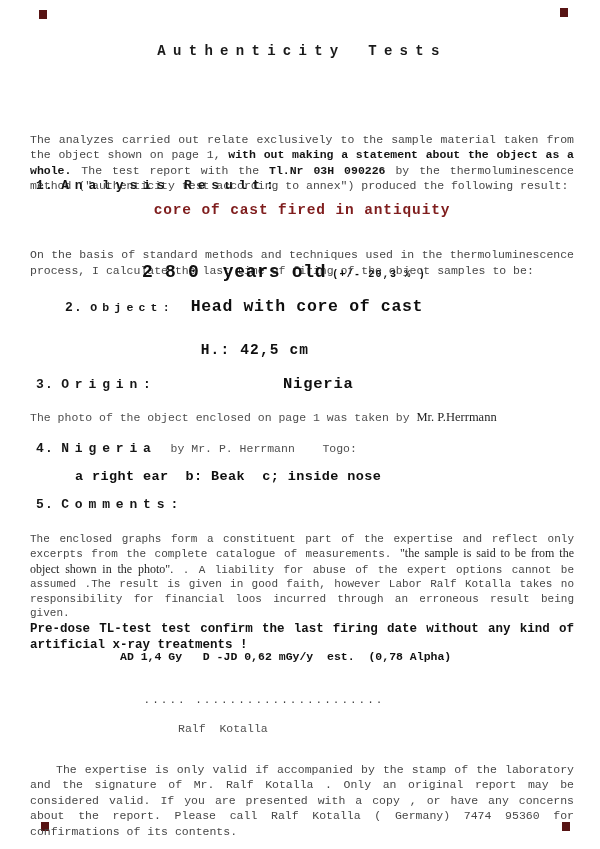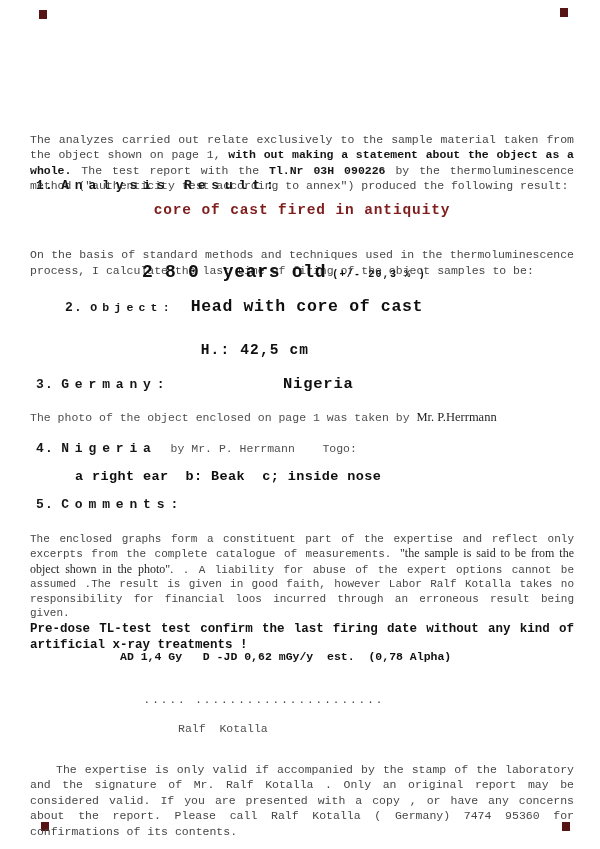--- a/index.html
+++ b/index.html
@@ -177,37 +177,38 @@
 <div class="page">
 
   <div class="corner-mark corner-tl" style="background: rgb(87, 20, 20);"></div>
   <div class="corner-mark corner-tr" style="background: rgb(87, 20, 20);"></div>
   <div class="corner-mark corner-bl" style="background: rgb(87, 20, 20);"></div>
   <div class="corner-mark corner-br" style="background: rgb(87, 20, 20);"></div>
 
   <div class="content">
 
     <div class="abs title-block">
+      <div>Authenticity Tests</div>
     </div>
 
     <p class="abs para intro-para"><span>The analyzes carried out relate exclusively to the sample material taken from the object shown on page 1, </span><b>with out making a statement about the object as a whole.</b><span>  The test report with the </span><b>Tl.Nr  03H  090226</b><span> by the thermoluminescence method ("authenticity test according to annex") produced the following result:</span></p>
 
     <div class="abs sec-head sec1-head"><span class="num">1.</span><span class="lbl">Analysis Result:</span></div>
 
     <div class="abs result-line">core of cast fired in antiquity</div>
 
     <p class="abs para basis-para">On the basis of standard methods and techniques used in the  thermoluminescence process, I calculate the last time of firing of the object samples to be:</p>
 
     <div class="abs age-line"><span class="age-big">2 8 0  years old</span><span class="age-small">(+/- 20,3 % )</span></div>
 
     <div class="abs sec-head object-line"><span class="num">2.</span><span class="lbl">Object:</span><span class="value">Head with core of cast</span></div>
 
     <div class="abs height-line">H.: 42,5 cm</div>
 
-    <div class="abs sec-head origin-line"><span class="num">3.</span><span class="lbl">Germany:</span><span class="value">Nigeria</span></div>
+    <div class="abs sec-head origin-line"><span class="num">3.</span><span class="lbl">Origin:</span><span class="value">Nigeria</span></div>
 
     <div class="abs photo-line"><span>The photo of the object enclosed on page 1 was taken by </span><span class="serif-seg">Mr. P.Herrmann</span></div>
 
     <div class="abs sec-head sampling-line"><span class="num">4.</span><span class="lbl">Nigeria</span><span class="plain">  by Mr. P. Herrmann    Togo:</span></div>
 
     <div class="abs samples-line">a right ear  b: Beak  c; inside nose</div>
 
     <div class="abs sec-head comments-head"><span class="num">5.</span><span class="lbl">Comments:</span></div>
 
     <p class="abs para comments-para"><span>The enclosed graphs form a constituent part of the expertise and  reflect only excerpts from the complete catalogue of measurements. </span><span class="serif-seg">"the sample is said to be from the object shown in the photo".</span><span> . A liability for abuse of the expert options cannot be assumed .The result is given in good faith, however Labor Ralf Kotalla takes no responsibility for financial loos incurred through an erroneous result being given.</span></p>

